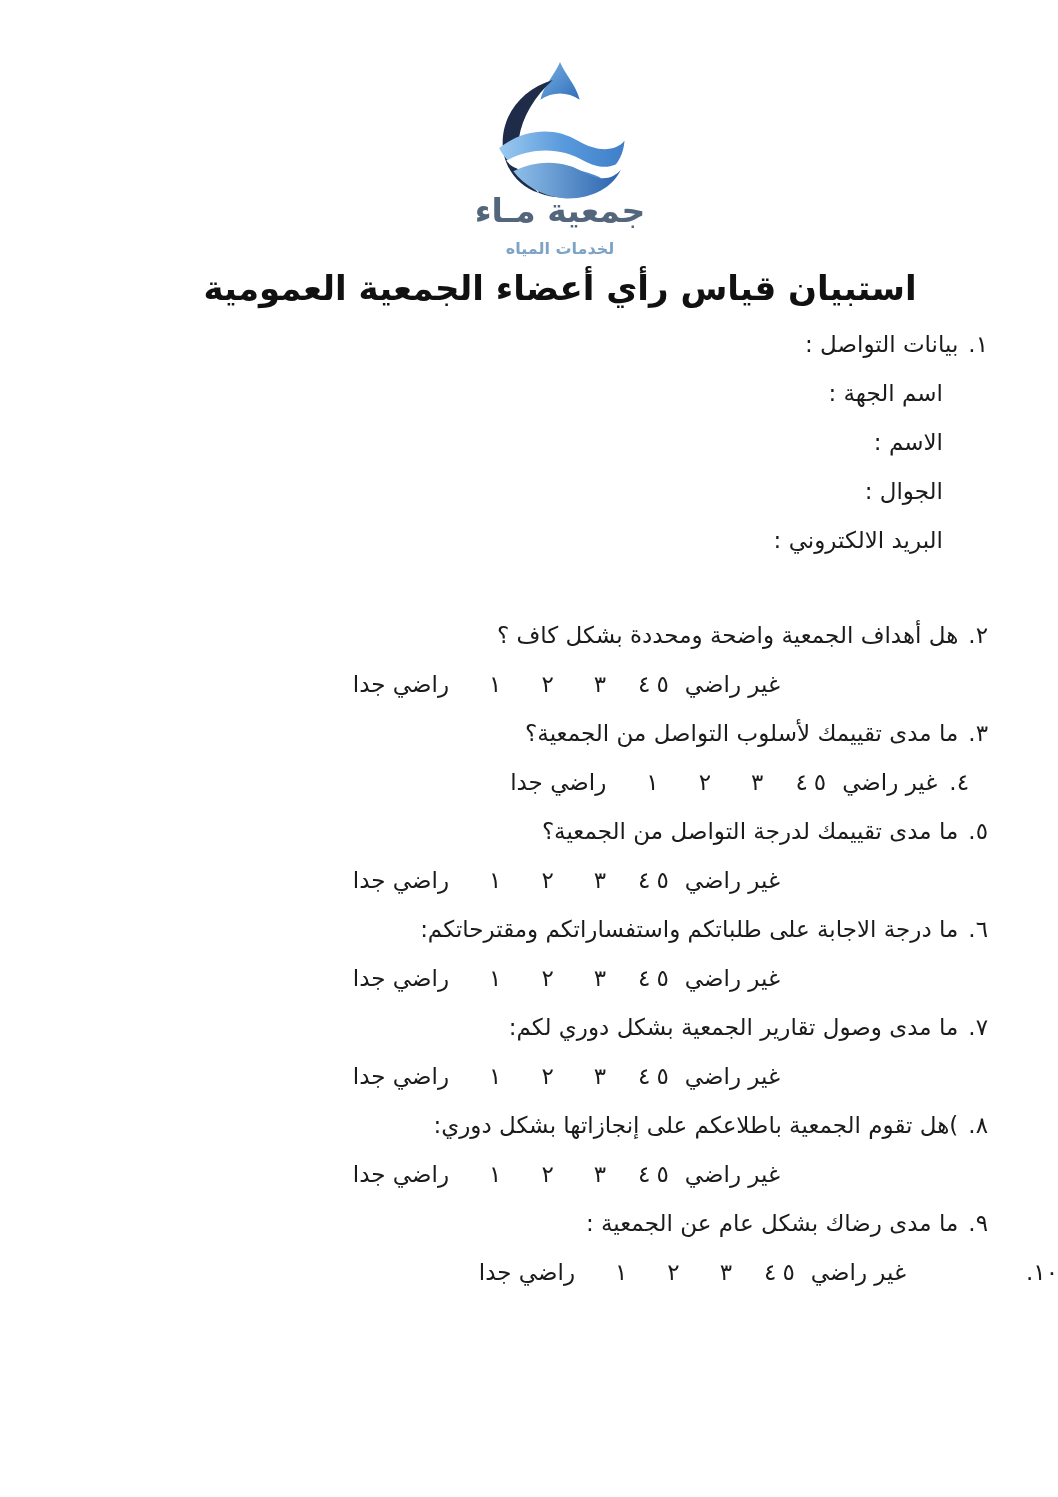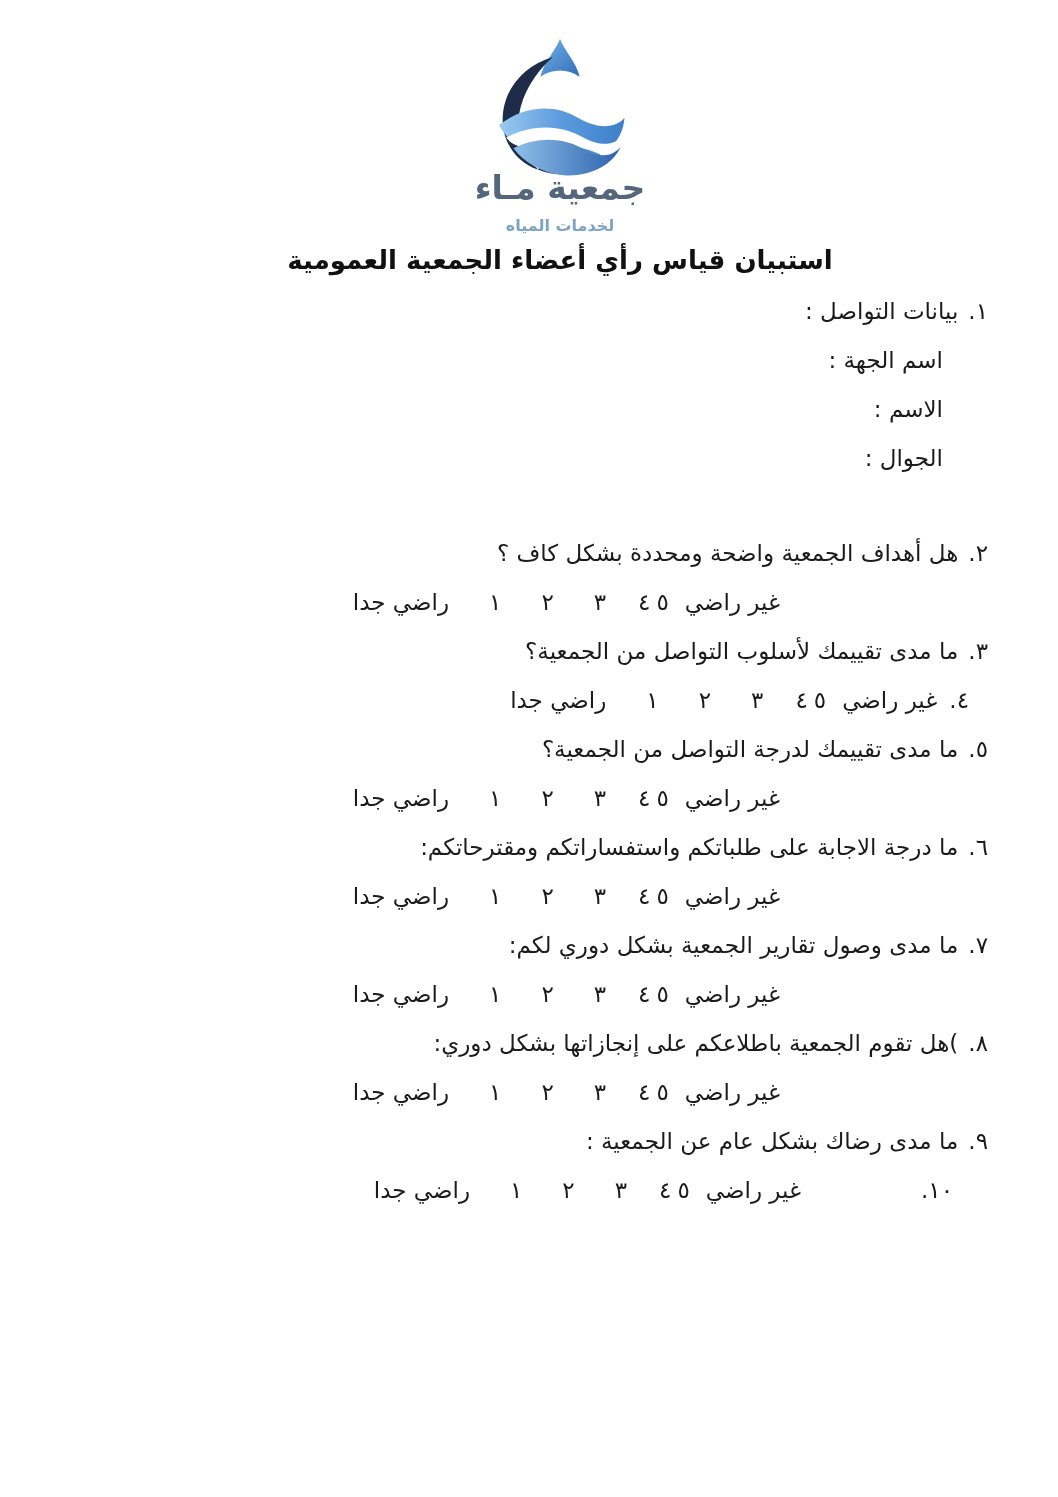--- a/index.html
+++ b/index.html
@@ -6,48 +6,48 @@
   .page {
     position:relative;
     width:1058px; height:1497px;
     background:#ffffff;
     font-family:"DejaVu Sans", sans-serif;
     color:#1b1b1b;
     overflow:hidden;
     margin:0 auto;
   }
   
-  .header { padding-top:39px; padding-left:62px; text-align:center; }
+  .header { padding-top:62px; padding-left:62px; text-align:center; }
   .logo-wrap { display:inline-block; text-align:center; }
   .logo-svg { display:block; margin:0 auto; }
   .logo-name {
     font-size:33px; font-weight:bold; color:#54667c;
     line-height:1.0; margin-top:-6px; direction:rtl;
     letter-spacing:0px;
   }
   .logo-sub {
     font-size:16px; font-weight:bold; color:#7da3c6;
     line-height:1.2; direction:rtl; margin-top:12px;
   }
   .title {
     margin:10px 0 0 0;
-    font-size:26px; font-weight:bold; color:#111;
+    font-size:34px; font-weight:bold; color:#111;
     direction:rtl;
   }
   
   .content { margin-top:12px; direction:rtl; font-size:23px; }
   .row { height:49px; line-height:49px; white-space:nowrap; text-align:right; }
   .row-q   { padding-right:70px; }
   .row-fld { padding-right:115px; }
   .num { display:inline-block; margin-left:10px; }
   .spacer { height:46px; }
   
   .row-r    { padding-right:278px; }
   .row-r4   { padding-right:89px; }
-  .row-r10  { padding-right:105px; }
+  .row-r10  { }
   .row-r10 .num { margin-left:120px; }
   .row-r4  .num { margin-left:12px; }
   .scale { display:inline; }
   .s-low  { margin-left:16px; }
   .s-n1, .s-n2, .s-n3 { margin-left:40px; }
   .s-n4   { margin-left:32px; }
   .s-n5   { margin-left:6px; }
 </style>
 </head>
 <body>
@@ -92,20 +92,21 @@
   </div>
 
   <div class="content">
 
     <div class="row row-q">
       <span class="num">١.</span><span>بيانات التواصل :</span>
     </div>
     <div class="row row-fld">اسم الجهة :</div>
     <div class="row row-fld">الاسم :</div>
     <div class="row row-fld">الجوال :</div>
+    <div class="row row-fld">البريد الالكتروني :</div>
 
     <div class="spacer"></div>
 
     <div class="row row-q">
       <span class="num">٢.</span><span>هل أهداف الجمعية واضحة ومحددة بشكل كاف ؟</span>
     </div>
 
     <div class="row row-r">
       <span class="scale"><span class="s-low">غير راضي</span><span class="s-n1">١</span><span class="s-n2">٢</span><span class="s-n3">٣</span><span class="s-n4">٤</span><span class="s-n5">٥</span><span>راضي جدا</span></span>
     </div>

